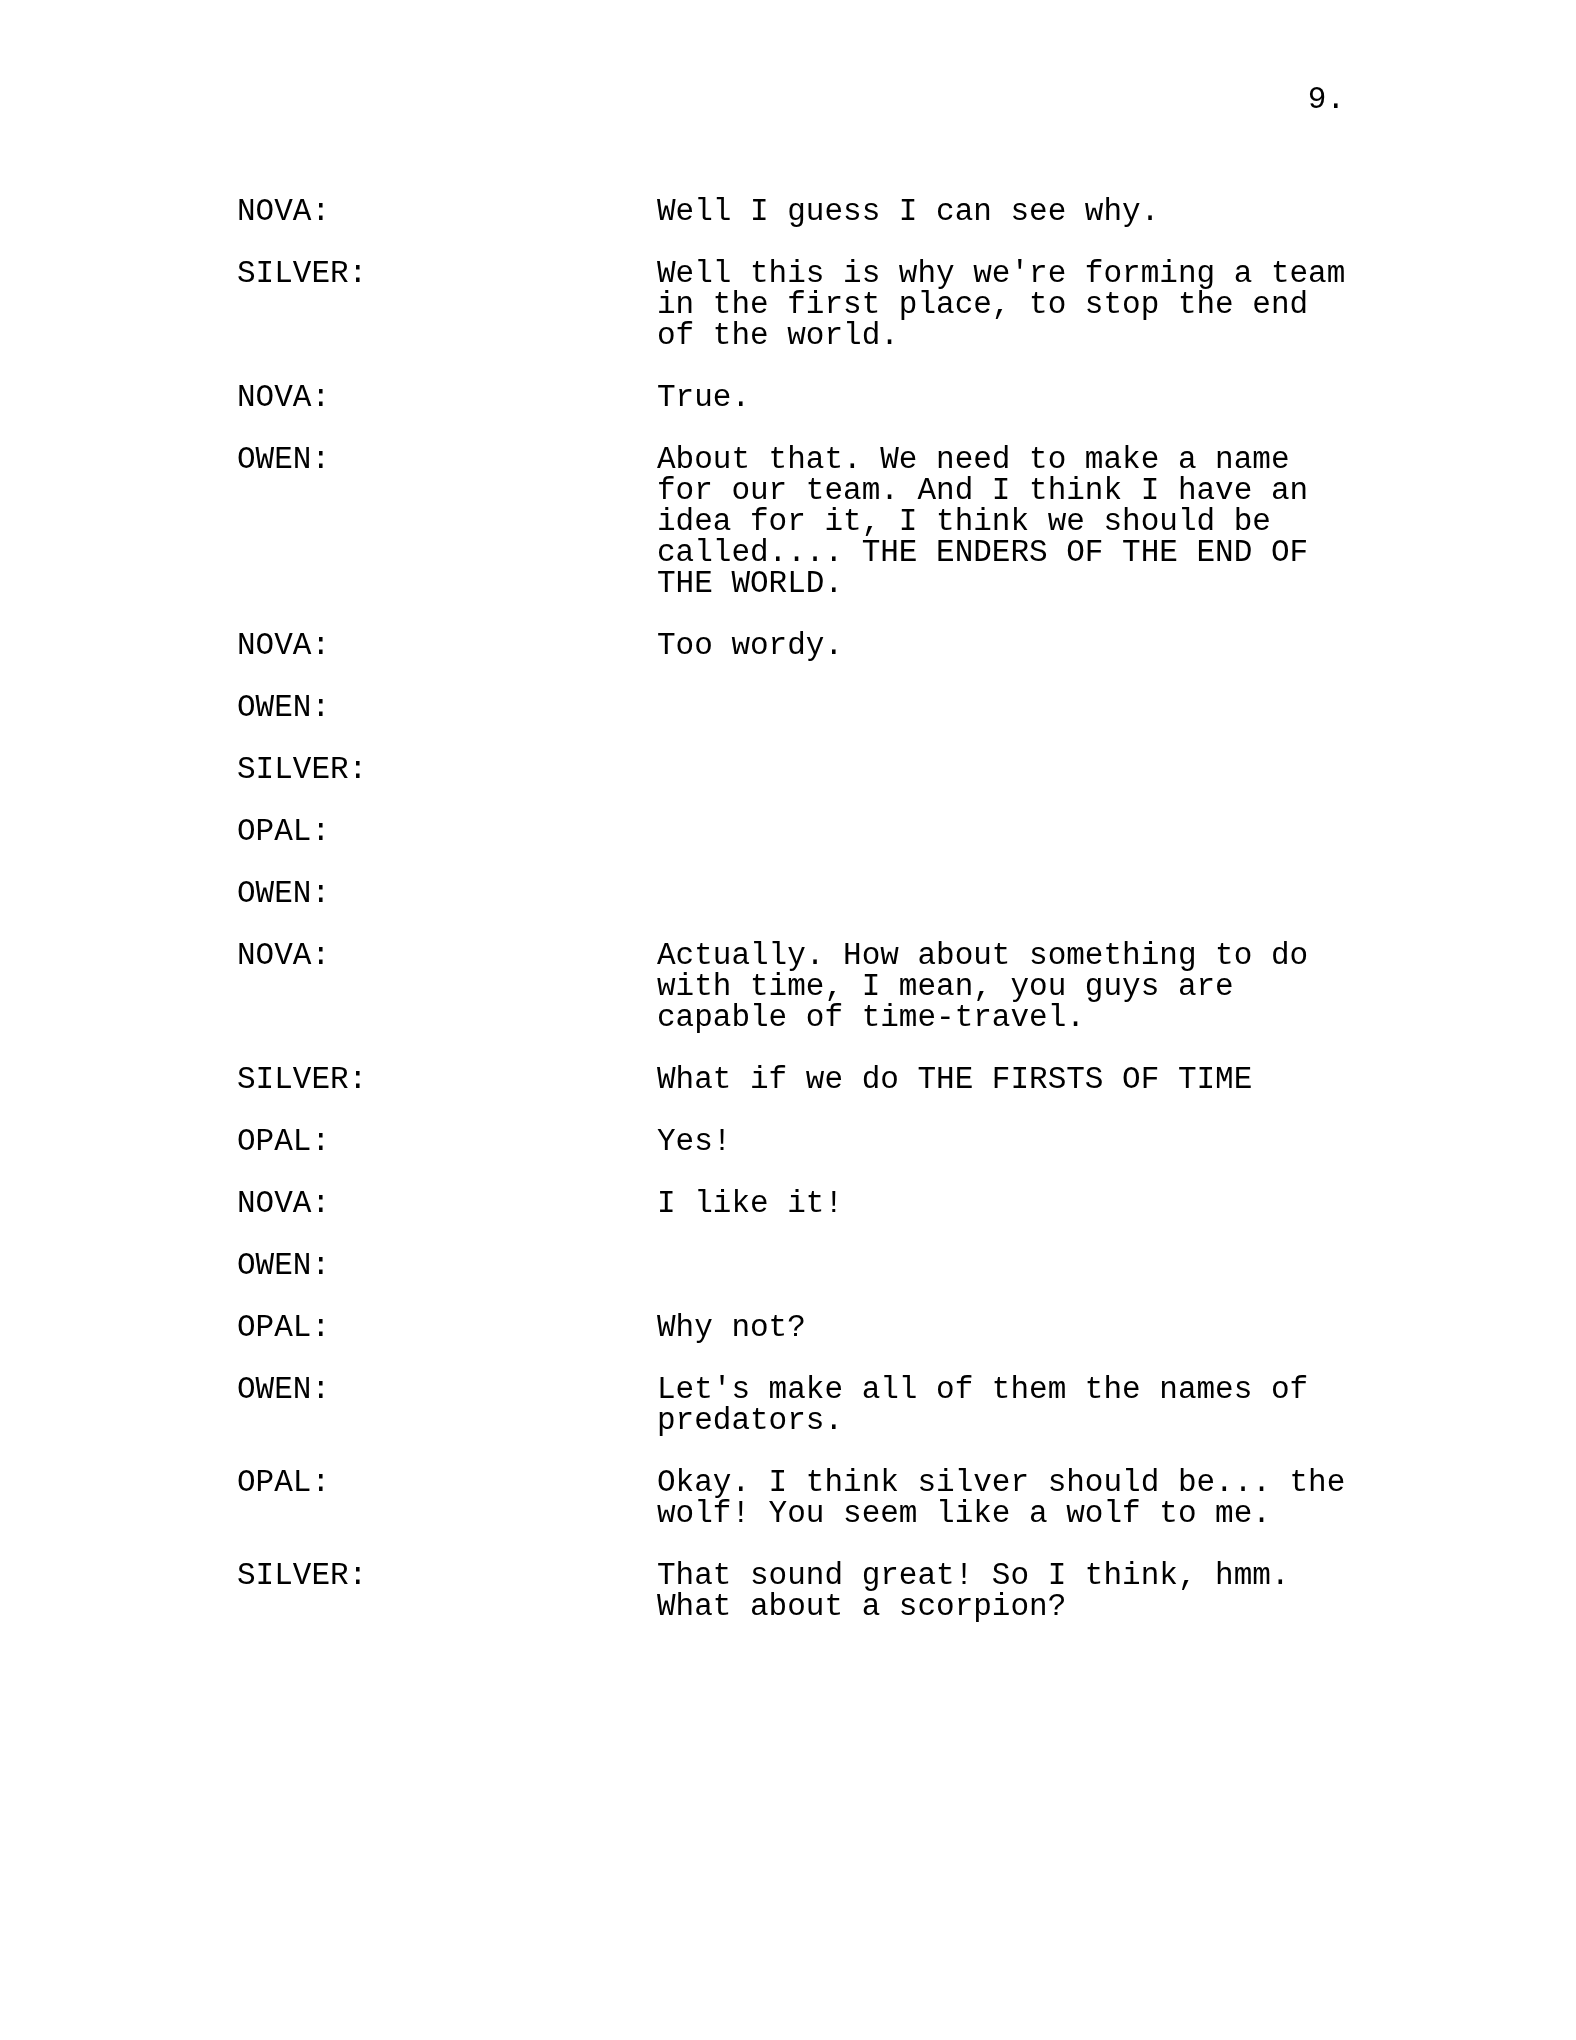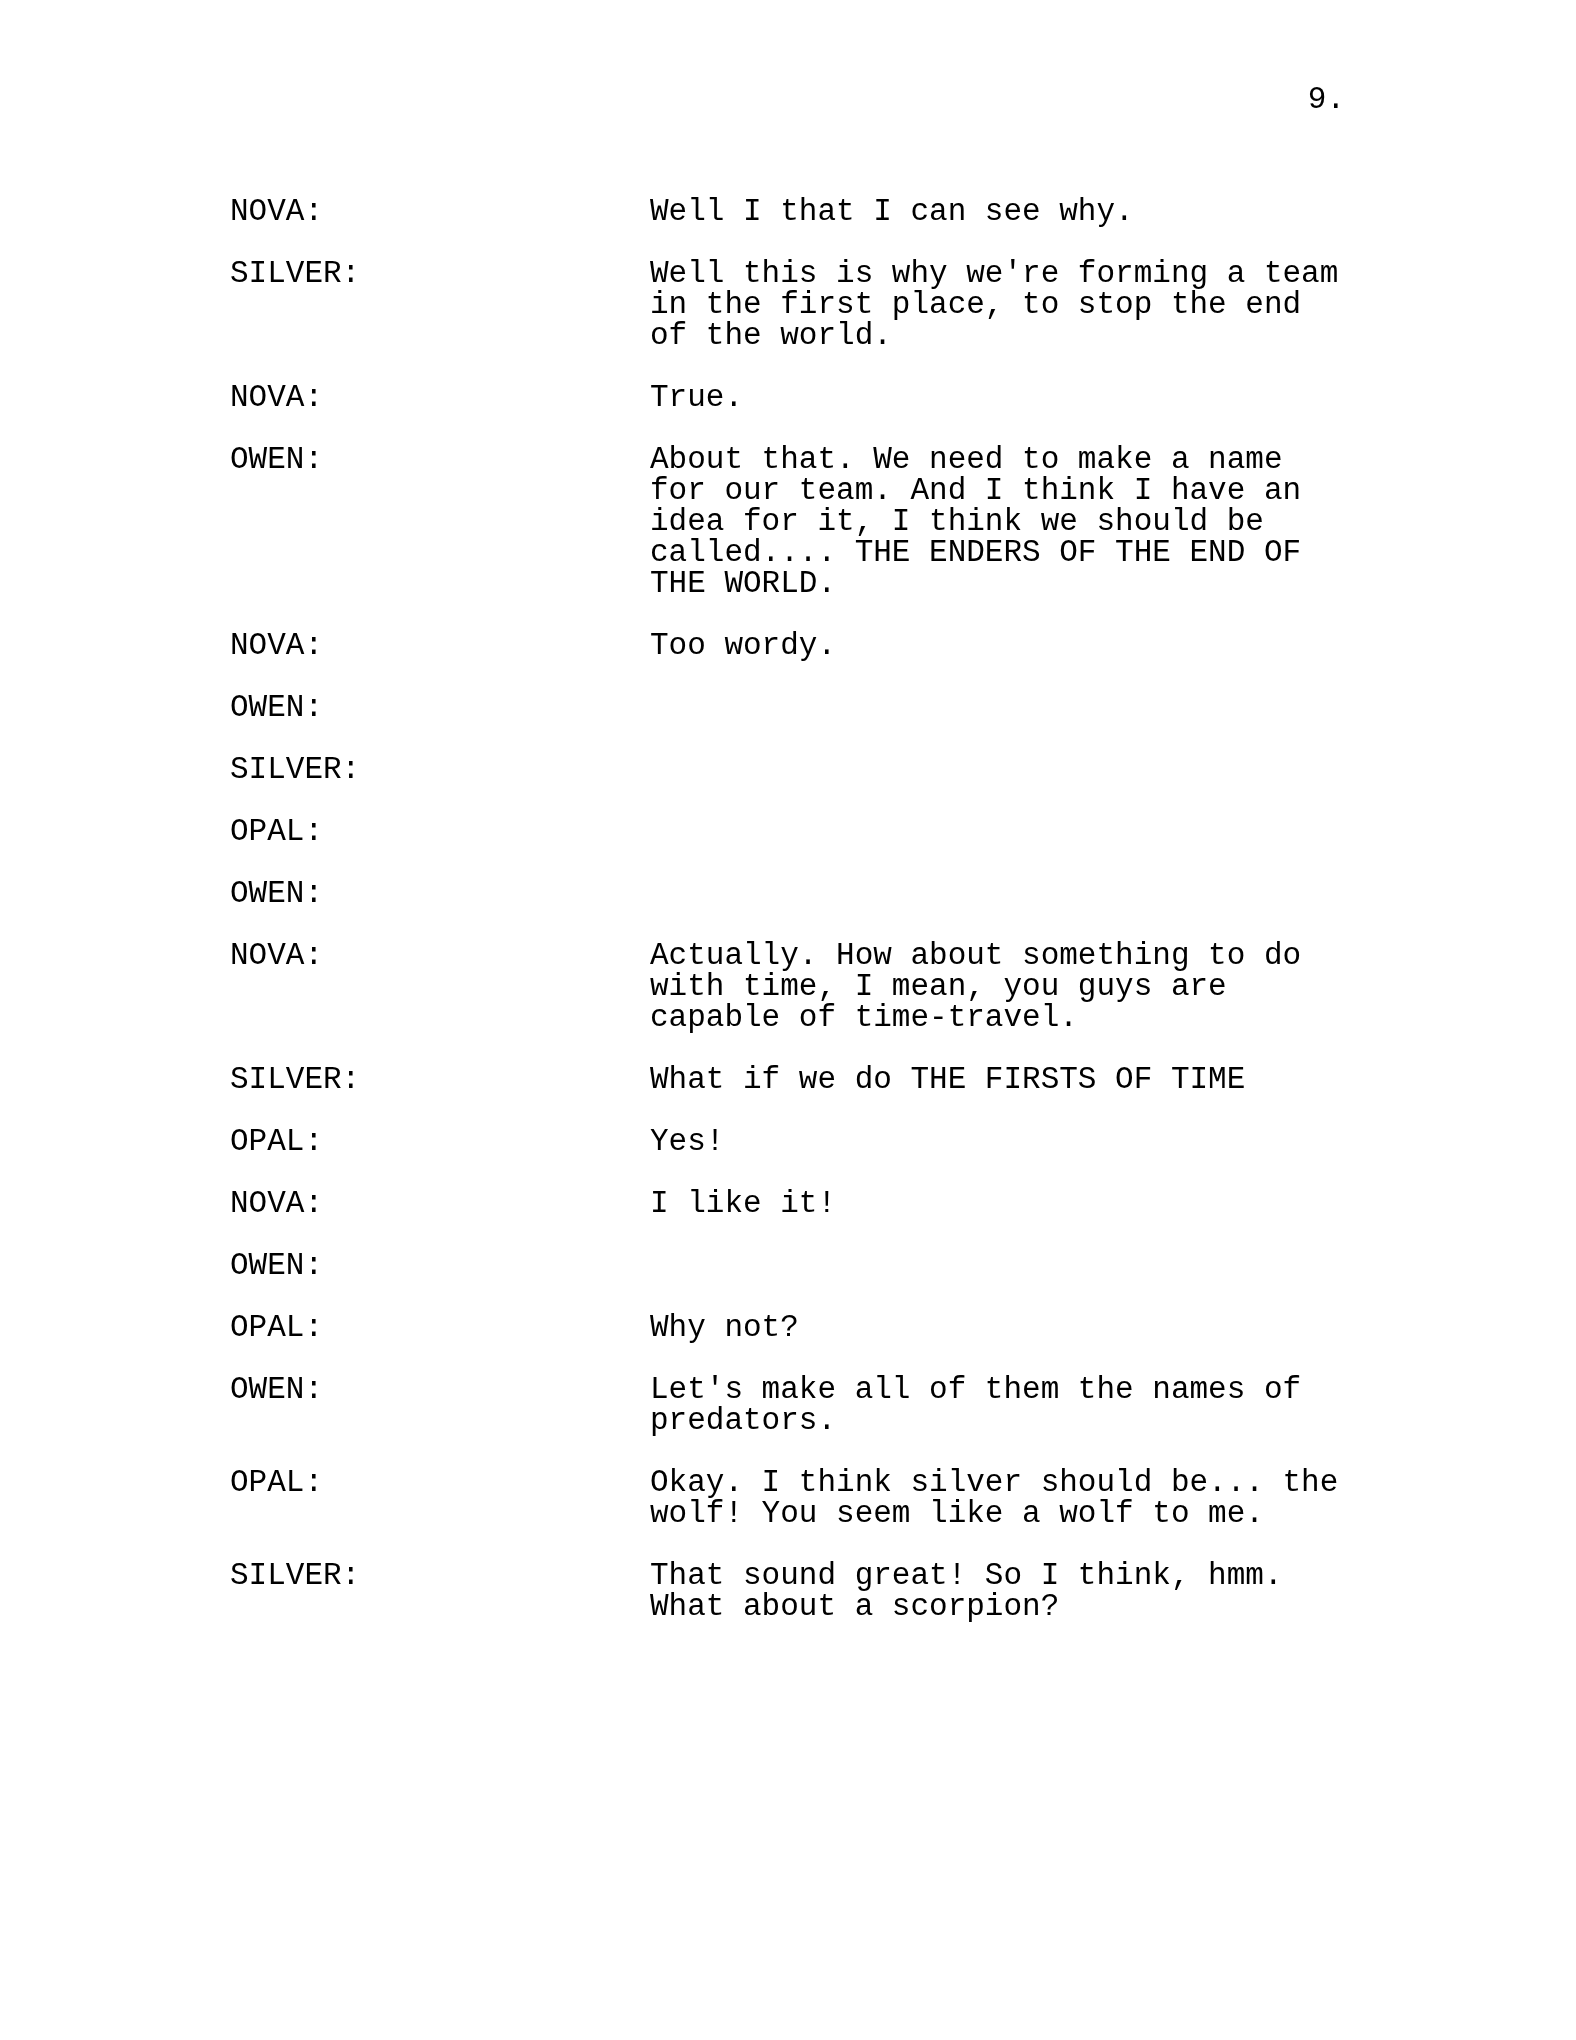--- a/index.html
+++ b/index.html
@@ -22,21 +22,21 @@
     position: absolute;
     top: 84px;
     left: 0;
     right: 231px;
     text-align: right;
     white-space: pre;
   }
   .script {
     position: absolute;
     top: 196px;
-    left: 230px;
+    left: 237px;
     right: 0;
   }
   .block {
     display: flex;
     align-items: flex-start;
     margin-bottom: 31px;
   }
   .speaker {
     flex: 0 0 420px;
     width: 420px;
@@ -51,21 +51,21 @@
 <body>
 
 <div class="page">
 
   <div class="page-number">9.</div>
 
   <div class="script">
 
     <div class="block">
       <div class="speaker">NOVA:</div>
-      <div class="dialogue-text">Well I that I can see why.</div>
+      <div class="dialogue-text">Well I guess I can see why.</div>
     </div>
 
     <div class="block">
       <div class="speaker">SILVER:</div>
       <div class="dialogue-text">Well this is why we're forming a team
 in the first place, to stop the end
 of the world.</div>
     </div>
 
     <div class="block">

